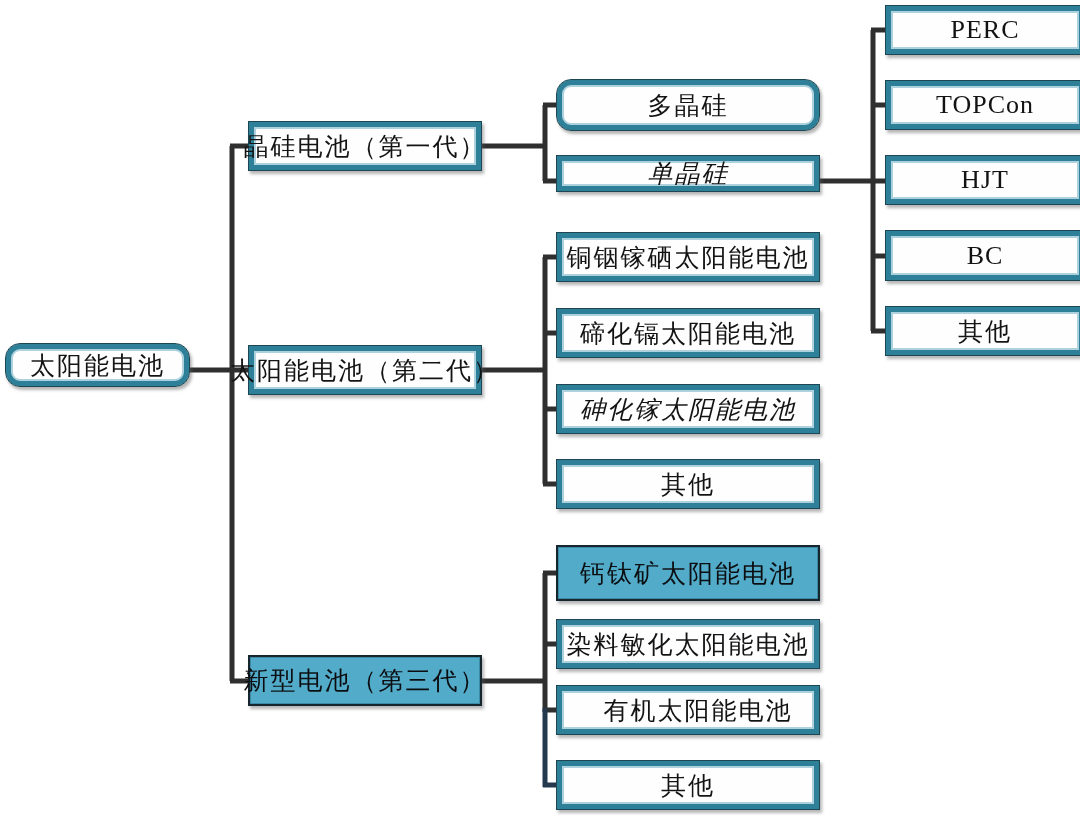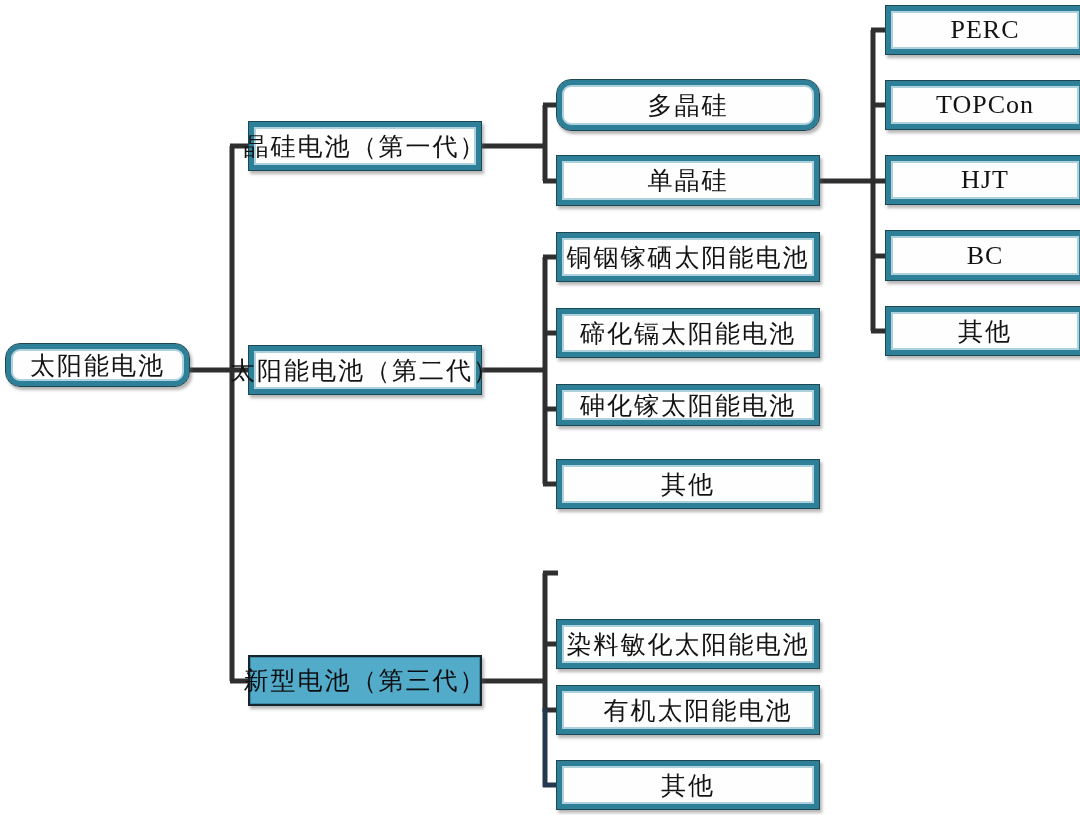--- a/index.html
+++ b/index.html
@@ -92,30 +92,31 @@
     </g>
   </svg>
 
   <div class="node" style="left:5px; top:343px; width:185px; height:44px;border-radius:15px;">太阳能电池</div>
 
   <div class="node" style="left:248px; top:121px; width:234px; height:50px;">晶硅电池（第一代）</div>
   <div class="node" style="left:248px; top:345px; width:234px; height:50px;">太阳能电池（第二代）</div>
   <div class="node filled" style="left:248px; top:655px; width:234px; height:51px;">新型电池（第三代）</div>
 
   <div class="node" style="left:556px; top:79px; width:264px; height:52px;border-radius:15px;">多晶硅</div>
-  <div class="node" style="left:556px; top:155px; width:264px; height:51px;">单晶硅</div>
+  <div class="node" style="left:556px; top:155px; width:264px; height:37px;font-style:italic;">单晶硅</div>
 
   <div class="node latin" style="left:885px; top:5px; width:200px; height:50px;">PERC</div>
   <div class="node latin" style="left:885px; top:80px; width:200px; height:50px;">TOPCon</div>
   <div class="node latin" style="left:885px; top:155px; width:200px; height:50px;">HJT</div>
   <div class="node latin" style="left:885px; top:230px; width:200px; height:51px;">BC</div>
   <div class="node" style="left:885px; top:306px; width:200px; height:50px;">其他</div>
 
   <div class="node" style="left:556px; top:308px; width:264px; height:50px;">碲化镉太阳能电池</div>
   <div class="node" style="left:556px; top:232px; width:264px; height:50px;">铜铟镓硒太阳能电池</div>
-  <div class="node" style="left:556px; top:384px; width:264px; height:42px;">砷化镓太阳能电池</div>
+  <div class="node" style="left:556px; top:384px; width:264px; height:50px;font-style:italic;">砷化镓太阳能电池</div>
   <div class="node" style="left:556px; top:459px; width:264px; height:50px;">其他</div>
 
+  <div class="node filled" style="left:556px; top:545px; width:264px; height:56px;">钙钛矿太阳能电池</div>
   <div class="node" style="left:556px; top:619px; width:264px; height:50px;text-align:right;">染料敏化太阳能电池</div>
   <div class="node" style="left:556px; top:685px; width:264px; height:50px;padding-left:20px;">有机太阳能电池</div>
   <div class="node" style="left:556px; top:760px; width:264px; height:50px;">其他</div>
 
 </div>
 
 </body></html>

